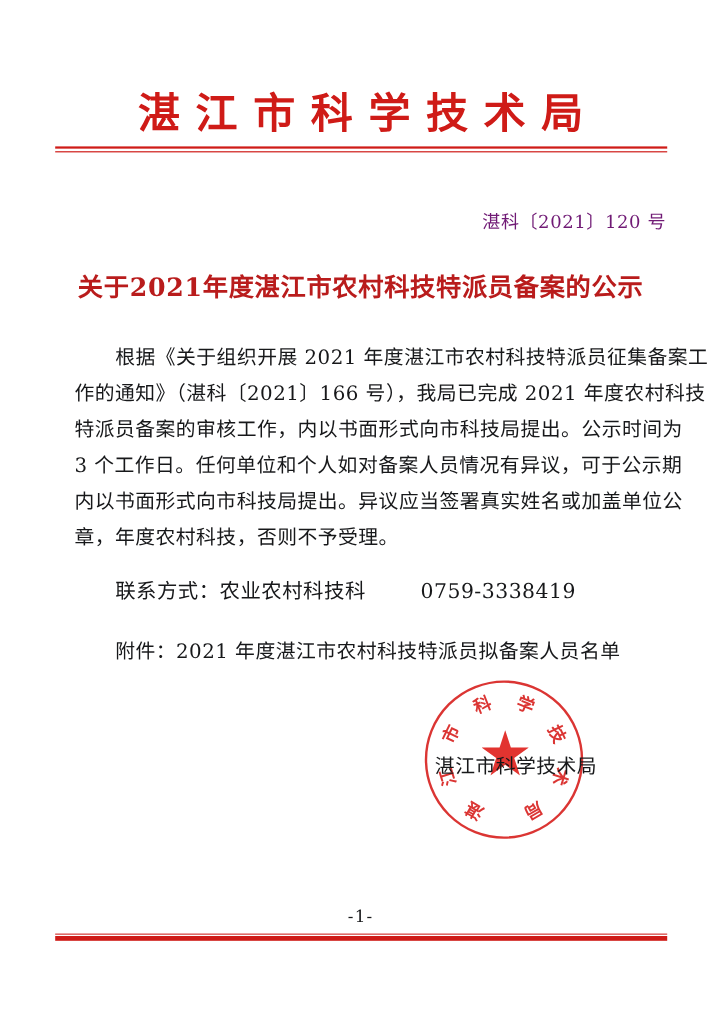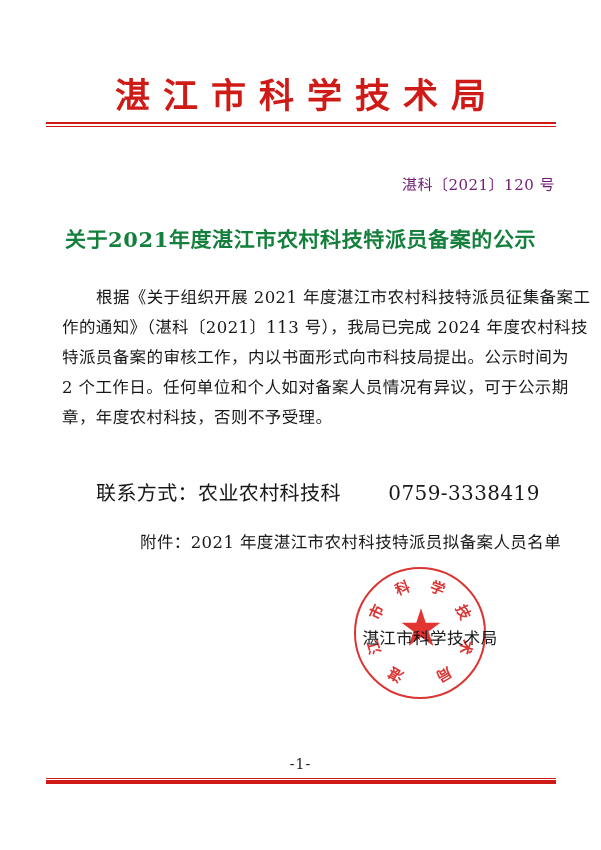--- a/index.html
+++ b/index.html
@@ -70,21 +70,21 @@
 
   
   .doc-title {
     position: absolute;
     left: 0;
     top: 223px;
     width: 601px;
     text-align: center;
     font-size: 21px;
     font-weight: bold;
-    color: #15803d;
+    color: #b91c1c;
     letter-spacing: 0.6px;
     white-space: nowrap;
   }
 
   
   .body-block {
     position: absolute;
     left: 62px;
     top: 283px;
     width: 478px;
@@ -98,41 +98,40 @@
   }
   .body-line.indent {
     text-indent: 34px;
     text-align: center;
   }
 
   .contact-line {
     position: absolute;
     left: 96px;
     top: 478px;
-    font-size: 20px;
+    font-size: 17px;
     line-height: 30px;
     color: #17181a;
     letter-spacing: 0.4px;
     white-space: nowrap;
   }
   .contact-gap {
     display: inline-block;
     width: 34px;
   }
 
   .attachment-line {
     position: absolute;
     left: 96px;
     top: 528px;
     font-size: 16.5px;
     line-height: 30px;
     color: #17181a;
     letter-spacing: 0.4px;
     white-space: nowrap;
-    margin-left: 44px;
   }
 
   
   .sign-block {
     position: absolute;
     left: 330px;
     top: 565px;
     width: 200px;
     height: 135px;
   }
@@ -245,23 +244,24 @@
     <div class="rule-gap"></div>
     <div class="rule-thin"></div>
   </div>
 
   <div class="doc-number">湛科〔2021〕120 号</div>
 
   <div class="doc-title">关于2021年度湛江市农村科技特派员备案的公示</div>
 
   <div class="body-block">
     <div class="body-line indent">根据《关于组织开展 2021 年度湛江市农村科技特派员征集备案工</div>
-    <div class="body-line">作的通知》（湛科〔2021〕113 号），我局已完成 2024 年度农村科技</div>
+    <div class="body-line">作的通知》（湛科〔2021〕166 号），我局已完成 2021 年度农村科技</div>
     <div class="body-line">特派员备案的审核工作，内以书面形式向市科技局提出。公示时间为</div>
-    <div class="body-line">2 个工作日。任何单位和个人如对备案人员情况有异议，可于公示期</div>
+    <div class="body-line">3 个工作日。任何单位和个人如对备案人员情况有异议，可于公示期</div>
+    <div class="body-line">内以书面形式向市科技局提出。异议应当签署真实姓名或加盖单位公</div>
     <div class="body-line">章，年度农村科技，否则不予受理。</div>
   </div>
 
   <div class="contact-line">
     <span>联系方式：农业农村科技科</span>
     <span class="contact-gap"></span>
     <span>0759-3338419</span>
   </div>
 
   <div class="attachment-line">附件：2021 年度湛江市农村科技特派员拟备案人员名单</div>

